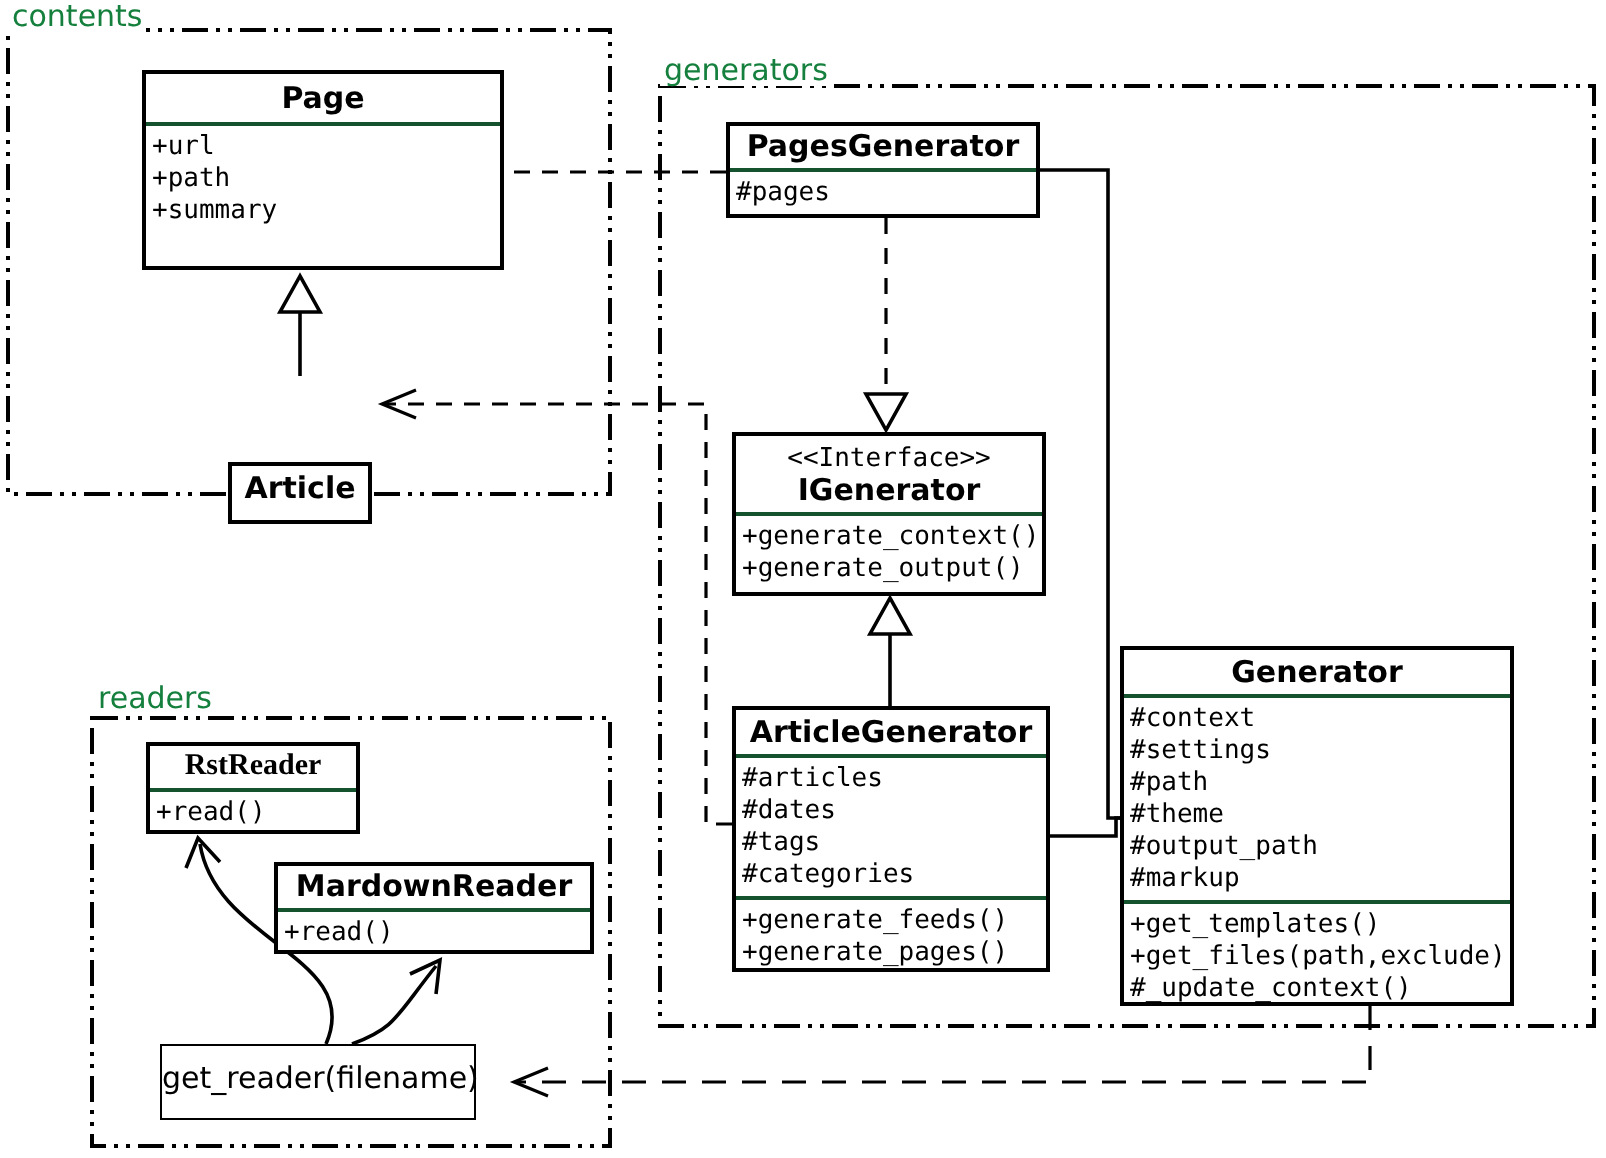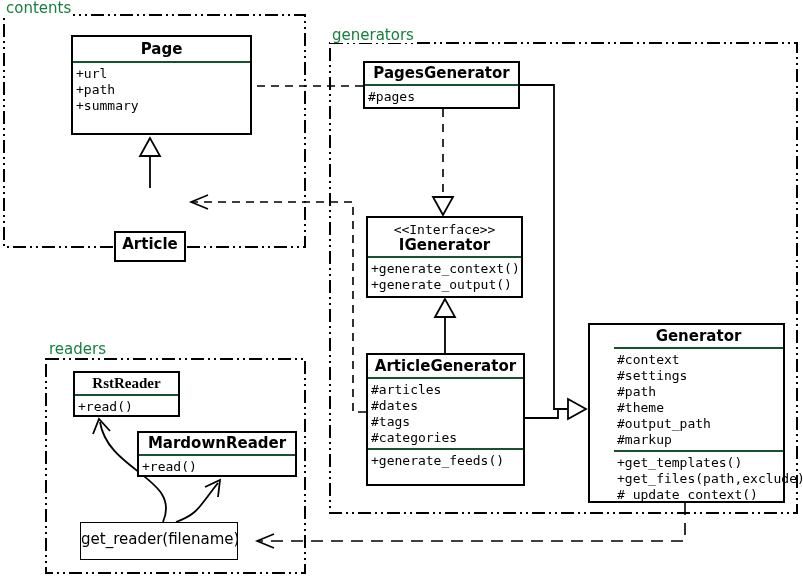--- a/index.html
+++ b/index.html
@@ -111,24 +111,25 @@
   <div class="class-box" style="left:366px; top:353px; width:159px; height:133px;">
     <div class="class-title" style="padding:3px 4px 2px 4px;">ArticleGenerator</div>
     <div class="section">
       <div class="member">#articles</div>
       <div class="member">#dates</div>
       <div class="member">#tags</div>
       <div class="member">#categories</div>
     </div>
     <div class="section">
       <div class="member">+generate_feeds()</div>
+      <div class="member">+generate_pages()</div>
     </div>
   </div>
 
-  <div class="class-box" style="left:588px; top:323px; width:197px; height:180px;padding-left:24px;">
+  <div class="class-box" style="left:560px; top:323px; width:197px; height:180px;">
     <div class="class-title" style="padding:3px 4px 2px 4px;">Generator</div>
     <div class="section">
       <div class="member">#context</div>
       <div class="member">#settings</div>
       <div class="member">#path</div>
       <div class="member">#theme</div>
       <div class="member">#output_path</div>
       <div class="member">#markup</div>
     </div>
     <div class="section">

